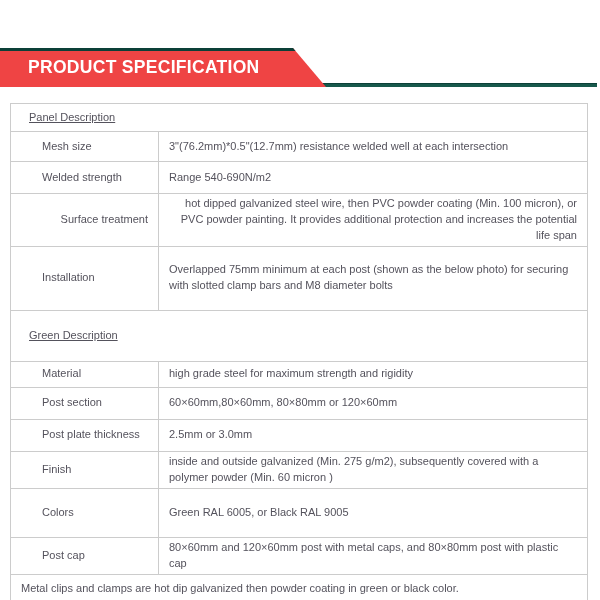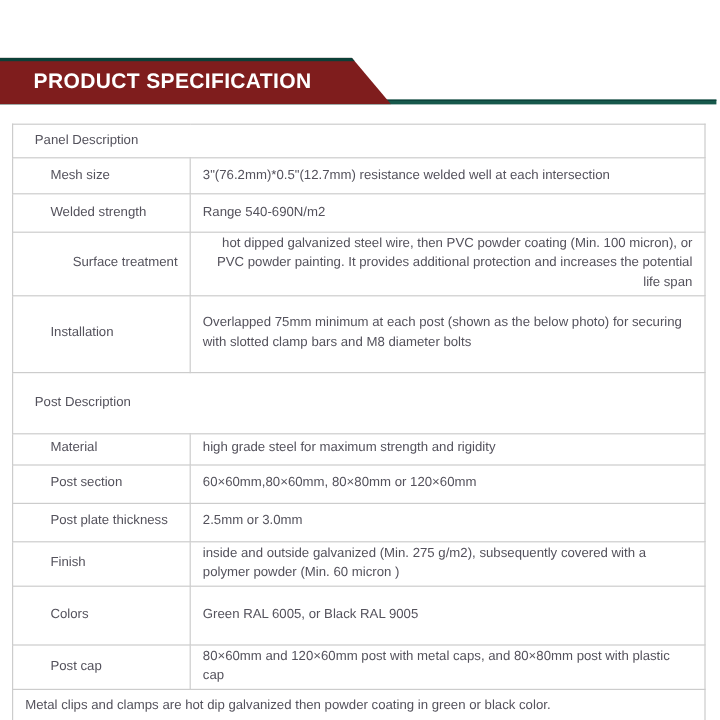--- a/index.html
+++ b/index.html
@@ -69,21 +69,21 @@
     z-index: 2;
   }
   #spec-table col.c1 { width: 148px; }
   #spec-table td {
     border: 1px solid #cccccc;
     vertical-align: middle;
     padding: 2px 10px;
     line-height: 1.45;
   }
   #spec-table td.label { padding-left: 31px; }
-  #spec-table td.section { padding-left: 18px; }
+  #spec-table td.section { padding-left: 18px; text-decoration: underline; }
   #spec-table td.note { padding-left: 10px; }
   
   #spec-table tr:nth-child(1)  td { height: 23px; }
   #spec-table tr:nth-child(2)  td { height: 25px; }
   #spec-table tr:nth-child(3)  td { height: 27px; }
   #spec-table tr:nth-child(4)  td { height: 27px; text-align: right; }
   #spec-table tr:nth-child(5)  td { height: 59px; }
   #spec-table tr:nth-child(6)  td { height: 46px; }
   #spec-table tr:nth-child(7)  td { height: 21px; }
   #spec-table tr:nth-child(8)  td { height: 27px; margin-left: 40px; }
@@ -92,21 +92,21 @@
   #spec-table tr:nth-child(11) td { height: 44px; }
   #spec-table tr:nth-child(12) td { height: 26px; margin-left: 38px; }
   #spec-table tr:nth-child(13) td { height: 25px; }
   #spec-table tr:nth-child(14) td { height: 26px; }
 </style>
 </head>
 <body>
 
 <div class="page">
   <div class="banner-underline" style="background: rgb(23, 89, 76); border-top-color: rgb(12, 64, 56);"></div>
-  <div class="banner" style="background: #7f1d1d;">
+  <div class="banner" style="background: #ef4444;">
     <h1 class="banner-title">PRODUCT SPECIFICATION</h1>
   </div>
   <table id="spec-table" style="color: rgb(84, 82, 92);">
     <colgroup>
         <col class="c1">
         <col class="c2">
       </colgroup>
     <tbody>
         <tr>
           <td colspan="2" class="section">Panel Description</td>
@@ -121,21 +121,21 @@
         </tr>
         <tr>
           <td class="label">Surface treatment</td>
           <td class="value">hot dipped galvanized steel wire, then PVC powder coating (Min. 100 micron), or PVC powder painting. It provides additional protection and increases the potential life span</td>
         </tr>
         <tr>
           <td class="label">Installation</td>
           <td class="value">Overlapped 75mm minimum at each post (shown as the below photo) for securing with slotted clamp bars and M8 diameter bolts</td>
         </tr>
         <tr>
-          <td colspan="2" class="section">Post Description</td>
+          <td colspan="2" class="section">Green Description</td>
         </tr>
         <tr>
           <td class="label">Material</td>
           <td class="value">high grade steel for maximum strength and rigidity</td>
         </tr>
         <tr>
           <td class="label">Post section</td>
           <td class="value">60×60mm,80×60mm, 80×80mm or 120×60mm</td>
         </tr>
         <tr>

